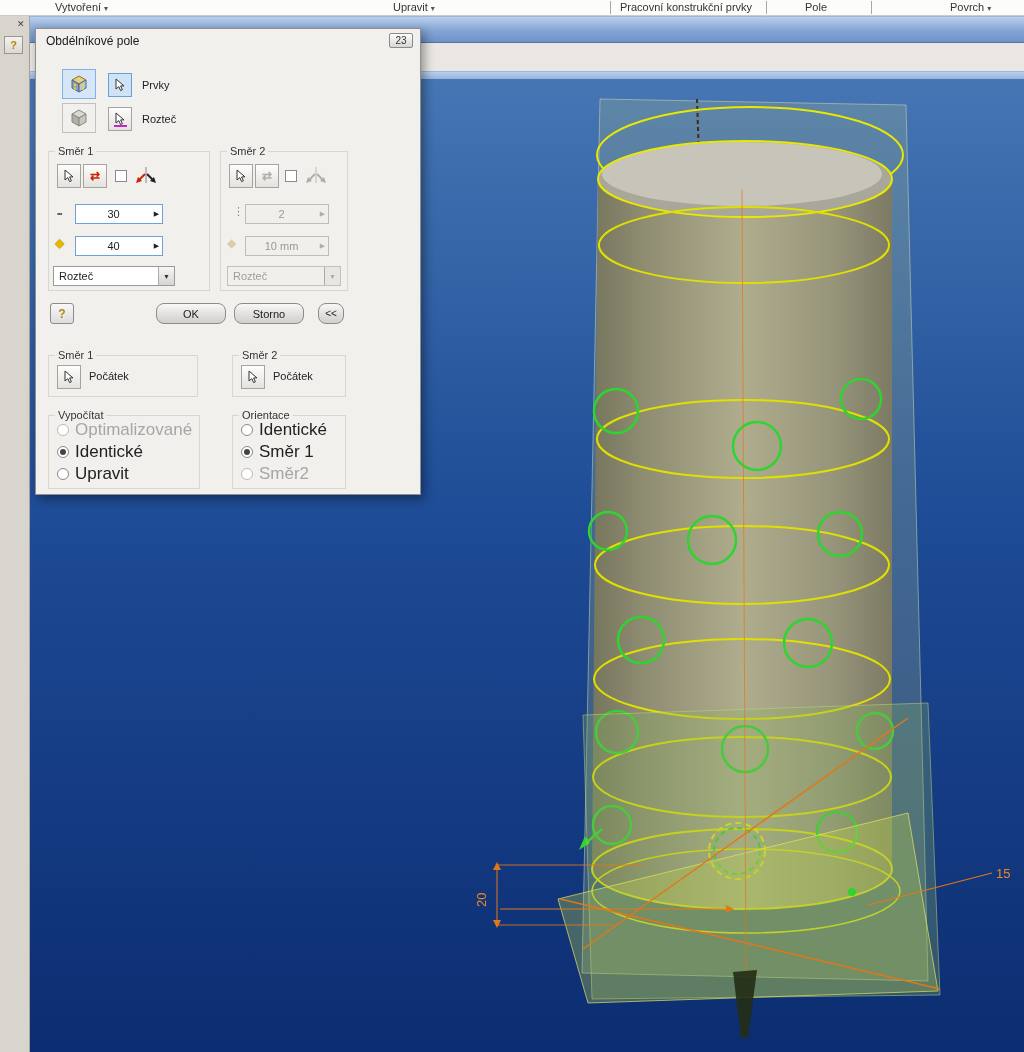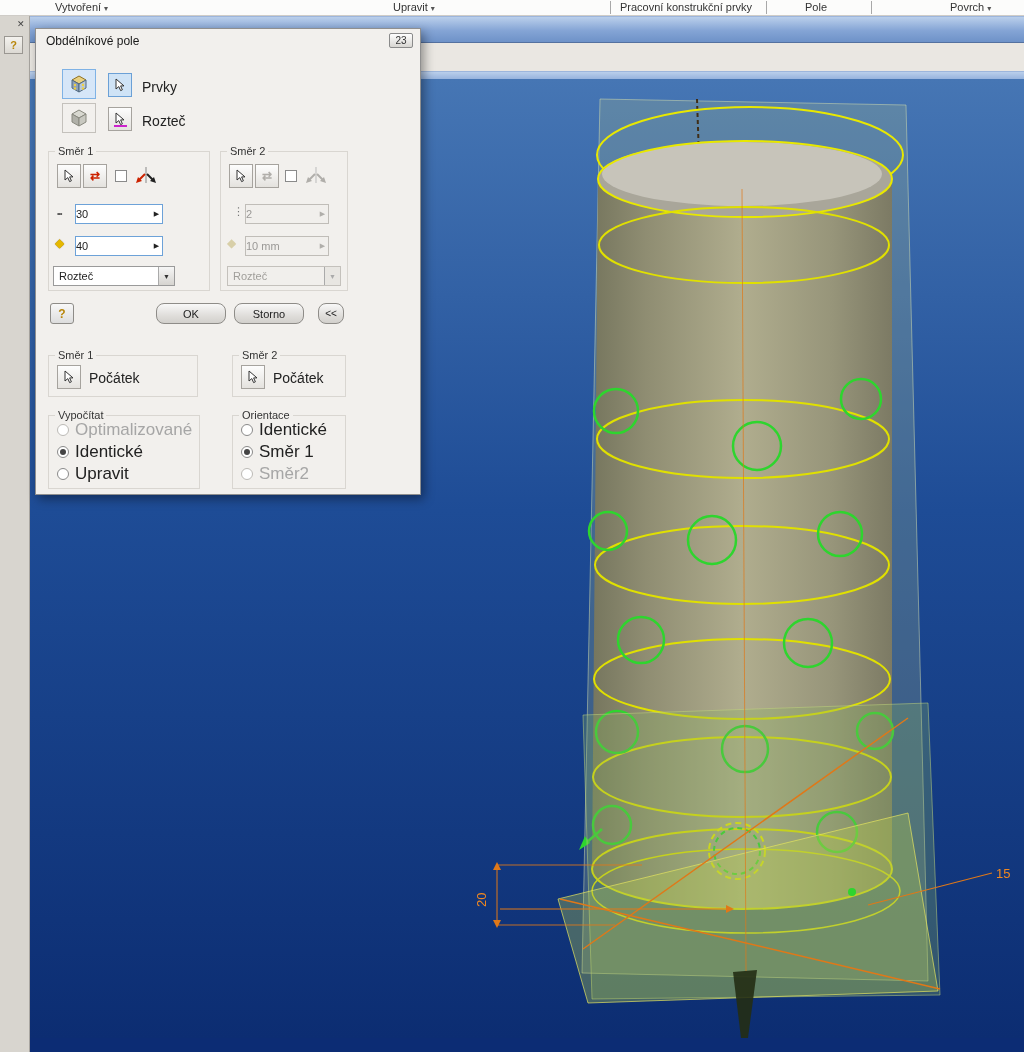--- a/index.html
+++ b/index.html
@@ -54,35 +54,35 @@
   .big-ico {
     position:absolute; width:34px; height:30px; border:1px solid #c4c1bc;
     background:#f2f0ed; display:flex; align-items:center; justify-content:center;
   }
   .big-ico.sel { background:#d6e6f8; border:1px solid #7fb2e5; }
   .pick-btn {
     position:absolute; width:24px; height:24px; border:1px solid #a6a39e;
     background:linear-gradient(#fdfdfd,#e4e2de); display:flex; align-items:center; justify-content:center;
   }
   .pick-btn.sel2 { background:#cfe3f6; border-color:#6ba0d6; }
-  .lbl { position:absolute; font-size:14px; color:#222; white-space:nowrap; }
+  .lbl { position:absolute; font-size:11px; color:#222; white-space:nowrap; }
   .grp { position:absolute; border:1px solid #d9d6d1; }
   .grp-lbl { position:absolute; top:-7px; left:6px; background:#f2f0ed; padding:0 3px; font-size:11px; color:#333; white-space:nowrap; }
   .chk { position:absolute; width:12px; height:12px; background:#fff; border:1px solid #8a8a8a; }
   .midico { position:absolute; width:26px; height:22px; display:flex; align-items:center; justify-content:center; }
   .cnticon { position:absolute; font-size:7px; letter-spacing:-1px; color:#555; }
   .vdots { position:absolute; font-size:11px; color:#777; }
   .dia { position:absolute; font-size:12px; color:#e6b800; text-shadow:0 0 1px #7a5a00; }
   .dia.dis { color:#d8cfa8; text-shadow:none; }
   .field {
     position:absolute; height:20px; background:#fff; border:1px solid #6da2d8;
     display:flex; align-items:center;
   }
   .field.dis { background:#f1efec; border-color:#c0bdb8; }
-  .fval { flex:1; font-size:11px; color:#222; }
+  .fval { flex:1; font-size:11px; color:#222;text-align:center; }
   .field.dis .fval { color:#9a9896; }
   .fly { width:11px; font-size:7px; color:#222; text-align:center; }
   .field.dis .fly { color:#b0aeaa; }
   .combo { position:absolute; height:20px; background:#fff; border:1px solid #9a9a9a; display:flex; align-items:center; }
   .combo.dis { background:#f1efec; border-color:#c4c1bc; }
   .cval { flex:1; padding-left:5px; font-size:11px; color:#222; }
   .combo.dis .cval { color:#a09e9a; }
   .carr { width:16px; height:18px; background:linear-gradient(#f6f6f6,#d6d4d0); border-left:1px solid #aaa;
           font-size:7px; color:#333; display:flex; align-items:center; justify-content:center; }
   .combo.dis .carr { background:#e8e6e2; color:#aaa; }

